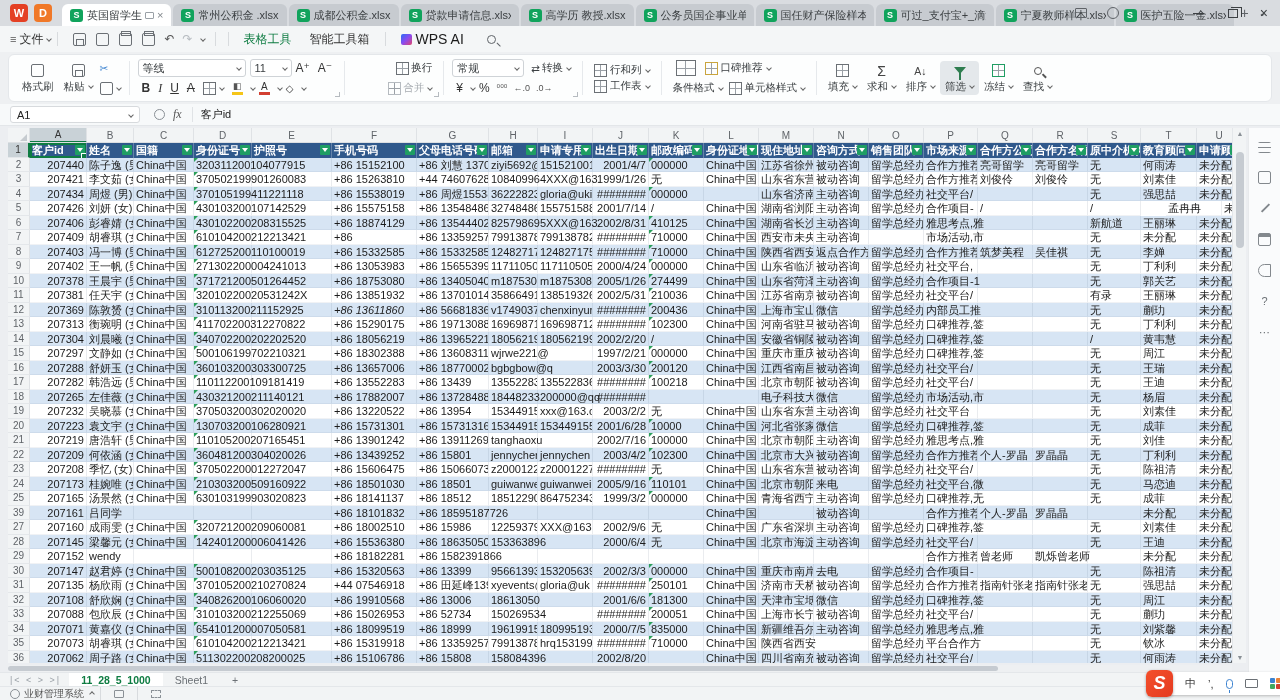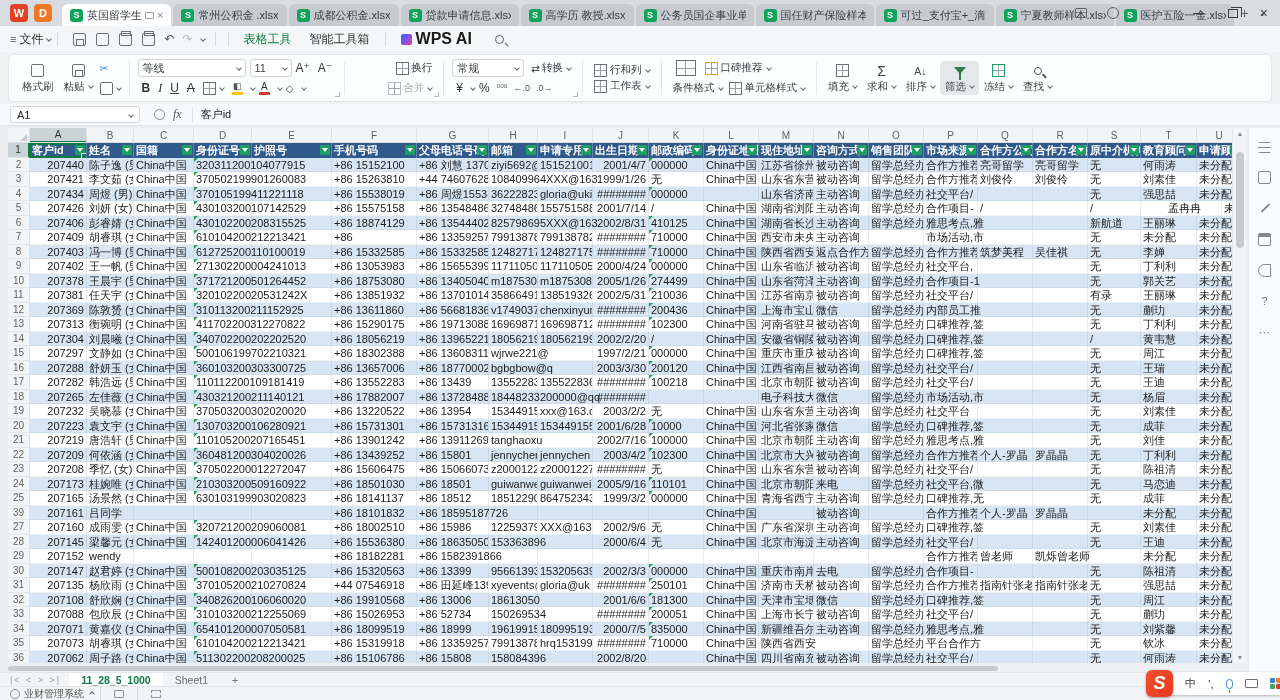--- a/index.html
+++ b/index.html
@@ -37,21 +37,21 @@
   #filebtn .bars{font-size:11px;color:#555;margin-right:3px;}
   .qicos{display:flex;align-items:center;margin:0 4px;}
   .qico{width:13px;height:13px;border:1px solid #6b7075;border-radius:2px;margin:0 5px;position:relative;}
   .qico.save:after{content:"";position:absolute;left:2px;bottom:0;width:6px;height:5px;border:1px solid #6b7075;border-bottom:none;}
   .qico.print:before{content:"";position:absolute;left:1px;top:-3px;width:8px;height:3px;border:1px solid #6b7075;}
   .qarrow{font-size:12px;color:#555;margin:0 4px;}
   .menu-item{padding:0 9px;height:26px;display:flex;align-items:center;white-space:nowrap;}
   .menu-item.active{color:#0e7c42;font-weight:bold;border-bottom:2px solid #0e7c42;}
   .menu-item.green{color:#0e7c42;}
   .ailogo{width:11px;height:11px;border-radius:2px;background:linear-gradient(135deg,#2b6cf5,#8a4bf0,#e0456b);margin-right:4px;}
-  .aitext{font-weight:bold;font-size:16px;color:#1a1a1a;}
+  .aitext{font-weight:normal;font-size:14px;color:#1a1a1a;}
   .sglass{width:9px;height:9px;border:1.4px solid #5f6368;border-radius:50%;position:relative;margin:0 10px 0 14px;}
   .sglass:after{content:"";position:absolute;left:8px;top:8px;width:5px;height:1.4px;background:#5f6368;transform:rotate(45deg);}
   #mbright{position:absolute;right:8px;top:26px;height:26px;display:flex;align-items:center;}
   .upico{width:13px;height:13px;border:1px solid #6b7075;border-radius:50%;margin-right:10px;position:relative;}
   .upico:after{content:"↑";position:absolute;left:3px;top:-1px;font-size:9px;color:#6b7075;}
   #sharebtn{height:20px;background:#12a15e;border-radius:4px;color:#fff;font-size:11.5px;display:flex;align-items:center;padding:0 9px;}
   #sharebtn .sarr{margin-right:3px;font-size:10px;}
   
   #ribbon{position:absolute;left:0;top:52px;width:1280px;height:52px;background:#eef0f2;}
   #ribbonpanel{position:absolute;left:8px;top:2px;right:8px;height:48px;background:#fdfefe;border:1px solid #e4e7ea;border-radius:6px;
@@ -764,21 +764,21 @@
       <div class="cell" style="width: 56px;"><span>王丽琳</span></div>
       <div class="cell" style="width: 45px;"><span>未分配</span></div>
     </div>
     <div class="grow band">
       <div class="rn" style="width: 22px;">12</div>
       <div class="cell r" style="width: 57px;"><span>207369</span></div>
       <div class="cell" style="width: 47px;"><span>陈敦赟 (女)</span></div>
       <div class="cell" style="width: 60px;"><span>China中国</span></div>
       <div class="cell ov tri" style="width: 58px;"><span>310113200211152925</span></div>
       <div class="cell" style="width: 80px;"><span></span></div>
-      <div class="cell" style="width: 85px;"><span>+86 13611860</span></div>
+      <div class="cell" style="width: 85px; font-style: italic;"><span>+86 13611860</span></div>
       <div class="cell" style="width: 72px;"><span>+86 56681836</span></div>
       <div class="cell" style="width: 49px;"><span>v17490376</span></div>
       <div class="cell" style="width: 55px;"><span>chenxinyur</span></div>
       <div class="cell r" style="width: 56px;"><span>########</span></div>
       <div class="cell tri" style="width: 55px;"><span>200436</span></div>
       <div class="cell" style="width: 55px;"><span>China中国</span></div>
       <div class="cell" style="width: 55px;"><span>上海市宝山</span></div>
       <div class="cell" style="width: 55px;"><span>微信</span></div>
       <div class="cell" style="width: 55px;"><span>留学总经办</span></div>
       <div class="cell ov" style="width: 54px;"><span>内部员工推</span></div>

